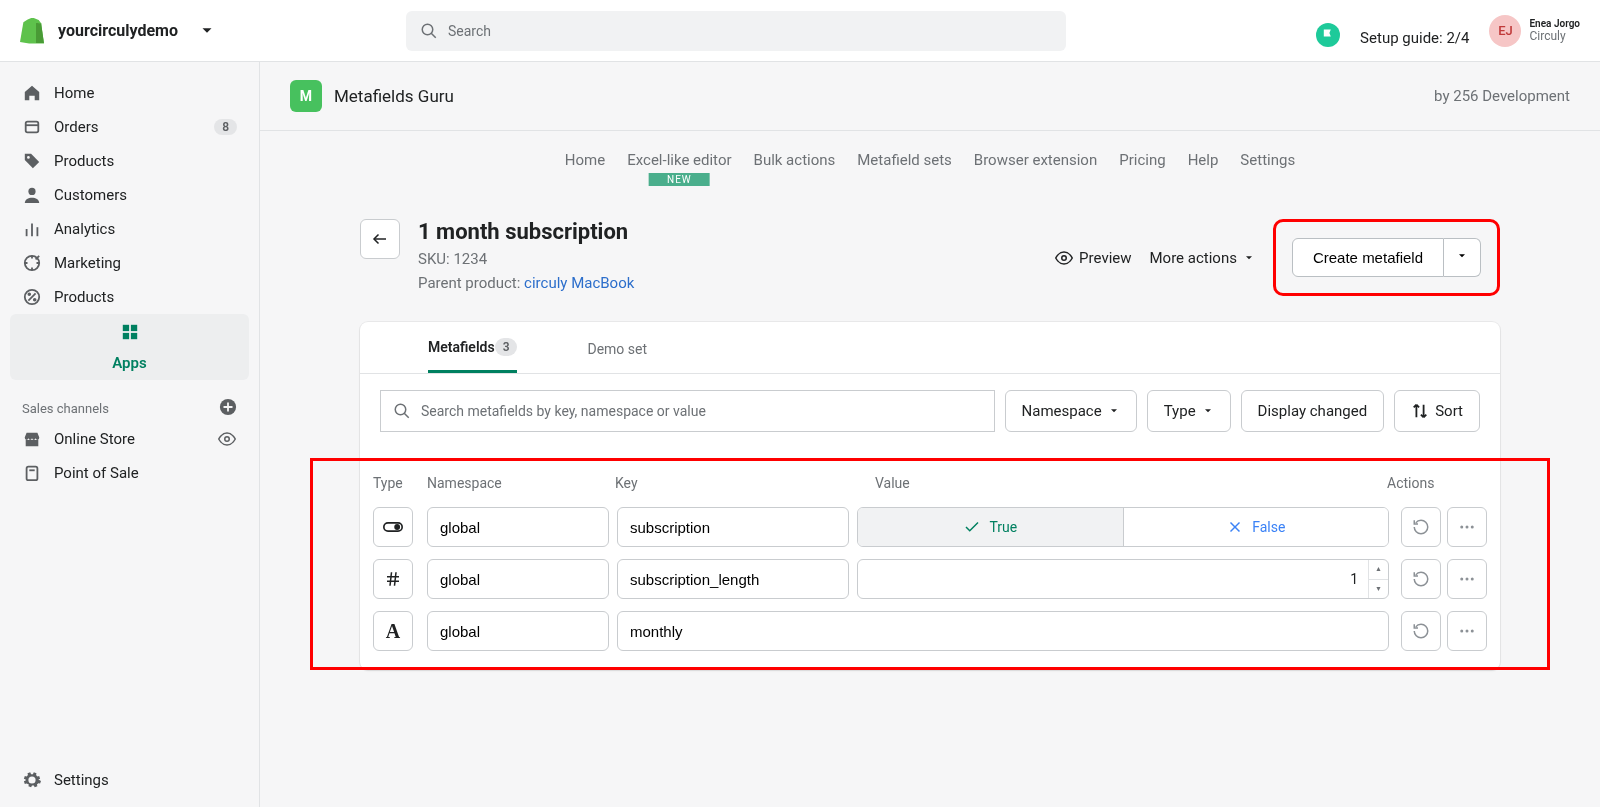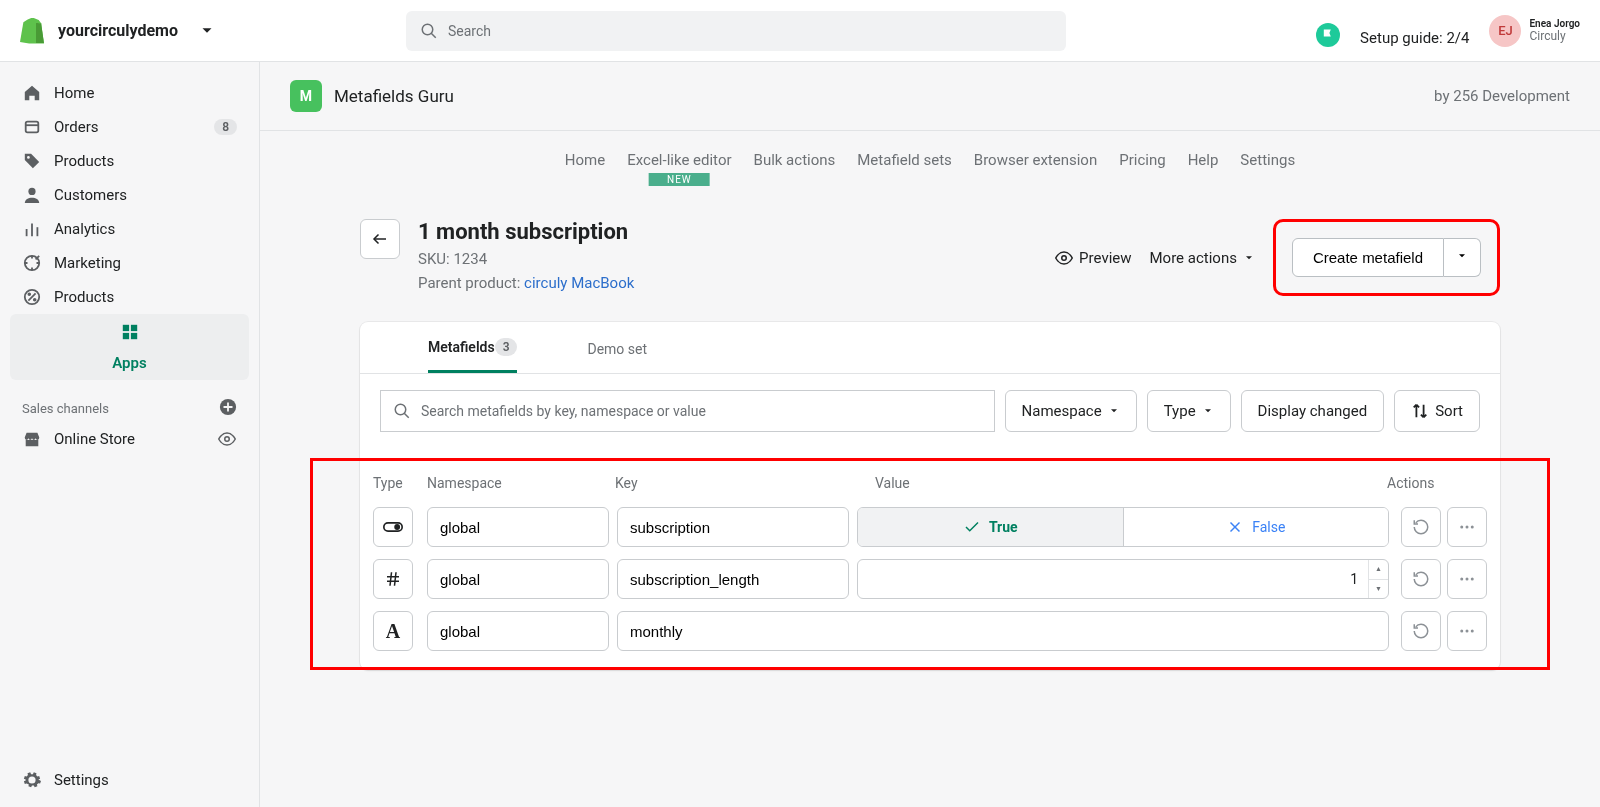--- a/index.html
+++ b/index.html
@@ -80,21 +80,21 @@
 .type-cell { width:46px; }
 .type-box { width:40px; height:40px; border:1px solid #c9cccf; border-radius:6px; display:flex; align-items:center; justify-content:center; background:#fff;}
 .inp { border:1px solid #c9cccf; border-radius:6px; height:40px; padding: 0 12px; font-size:15px; background:#fff;}
 .ns-cell { width: 182px; }
 .ns-cell .inp { width:100%; }
 .key-cell { width: 232px; }
 .key-cell .inp { width:100%; }
 .val-cell { flex:1; }
 .bool-group { display:flex; width:100%; height:40px; border:1px solid #c9cccf; border-radius:6px; overflow:hidden;}
 .bool-half { flex:1; display:flex; align-items:center; justify-content:center; gap:8px; cursor:pointer; background:#fff;}
-.bool-half.sel { background:#f1f2f3; color:#008060; font-weight:700;}
+.bool-half.sel { background:#f1f2f3; color:#008060; font-weight:400;}
 .bool-half:not(.sel){ color:#3b82f6;}
 .bool-group .bool-half:first-child { border-right:1px solid #c9cccf;}
 .num-wrap { display:flex; width:100%; height:40px; border:1px solid #c9cccf; border-radius:6px; align-items:center; background:#fff;}
 .num-wrap .num-val { flex:1; text-align:right; padding-right:10px;}
 .spinner { width:20px; border-left:1px solid #e1e3e5; height:100%; display:flex; flex-direction:column;}
 .spinner div { flex:1; display:flex; align-items:center; justify-content:center; font-size:7px; color:#6d7175; cursor:pointer;}
 .spinner div:first-child{border-bottom:1px solid #e1e3e5;}
 .txt-inp { width:100%; }
 .act-cell { width:90px; display:flex; gap:6px; justify-content:flex-end;}
 .icon-btn { width:40px; height:40px; border:1px solid #c9cccf; border-radius:6px; display:flex; align-items:center; justify-content:center; background:#fff; cursor:pointer; color:#8c9196;}
@@ -213,20 +213,27 @@
     <div class="nav-item">
       <svg class="fillcur" viewBox="0 0 20 20">
           <path d="M2 8l2-5h12l2 5v1a2 2 0 01-4 0 2 2 0 01-4 0 2 2 0 01-4 0 2 2 0 01-4 0zM3 11v7h14v-7"></path>
         </svg>
       <span>Online Store</span>
       <svg class="eye-icon" viewBox="0 0 24 24">
           <path d="M1 12s4-8 11-8 11 8 11 8-4 8-11 8-11-8-11-8z"></path>
           <circle cx="12" cy="12" r="3"></circle>
         </svg>
     </div>
+    <div class="nav-item">
+      <svg viewBox="0 0 20 20">
+          <rect x="4" y="3" width="12" height="15" rx="2"></rect>
+          <line x1="7" y1="7" x2="13" y2="7"></line>
+        </svg>
+      <span>Point of Sale</span>
+    </div>
 
     <div class="nav-item settings-item">
       <svg class="fillcur" viewBox="0 0 20 20">
           <path d="M10 6a4 4 0 100 8 4 4 0 000-8zm8 4l2 1-1 3-2-.5-1.5 1.5.5 2-3 1-1-2h-2l-1 2-3-1 .5-2L4 14l-2 .5-1-3 2-1v-1l-2-1 1-3 2 .5L5.5 4.5 5 2.5l3-1 1 2h2l1-2 3 1-.5 2L16 6l2-.5 1 3-2 1z"></path>
         </svg>
       <span>Settings</span>
     </div>
   </div>
 
   <div class="content">

